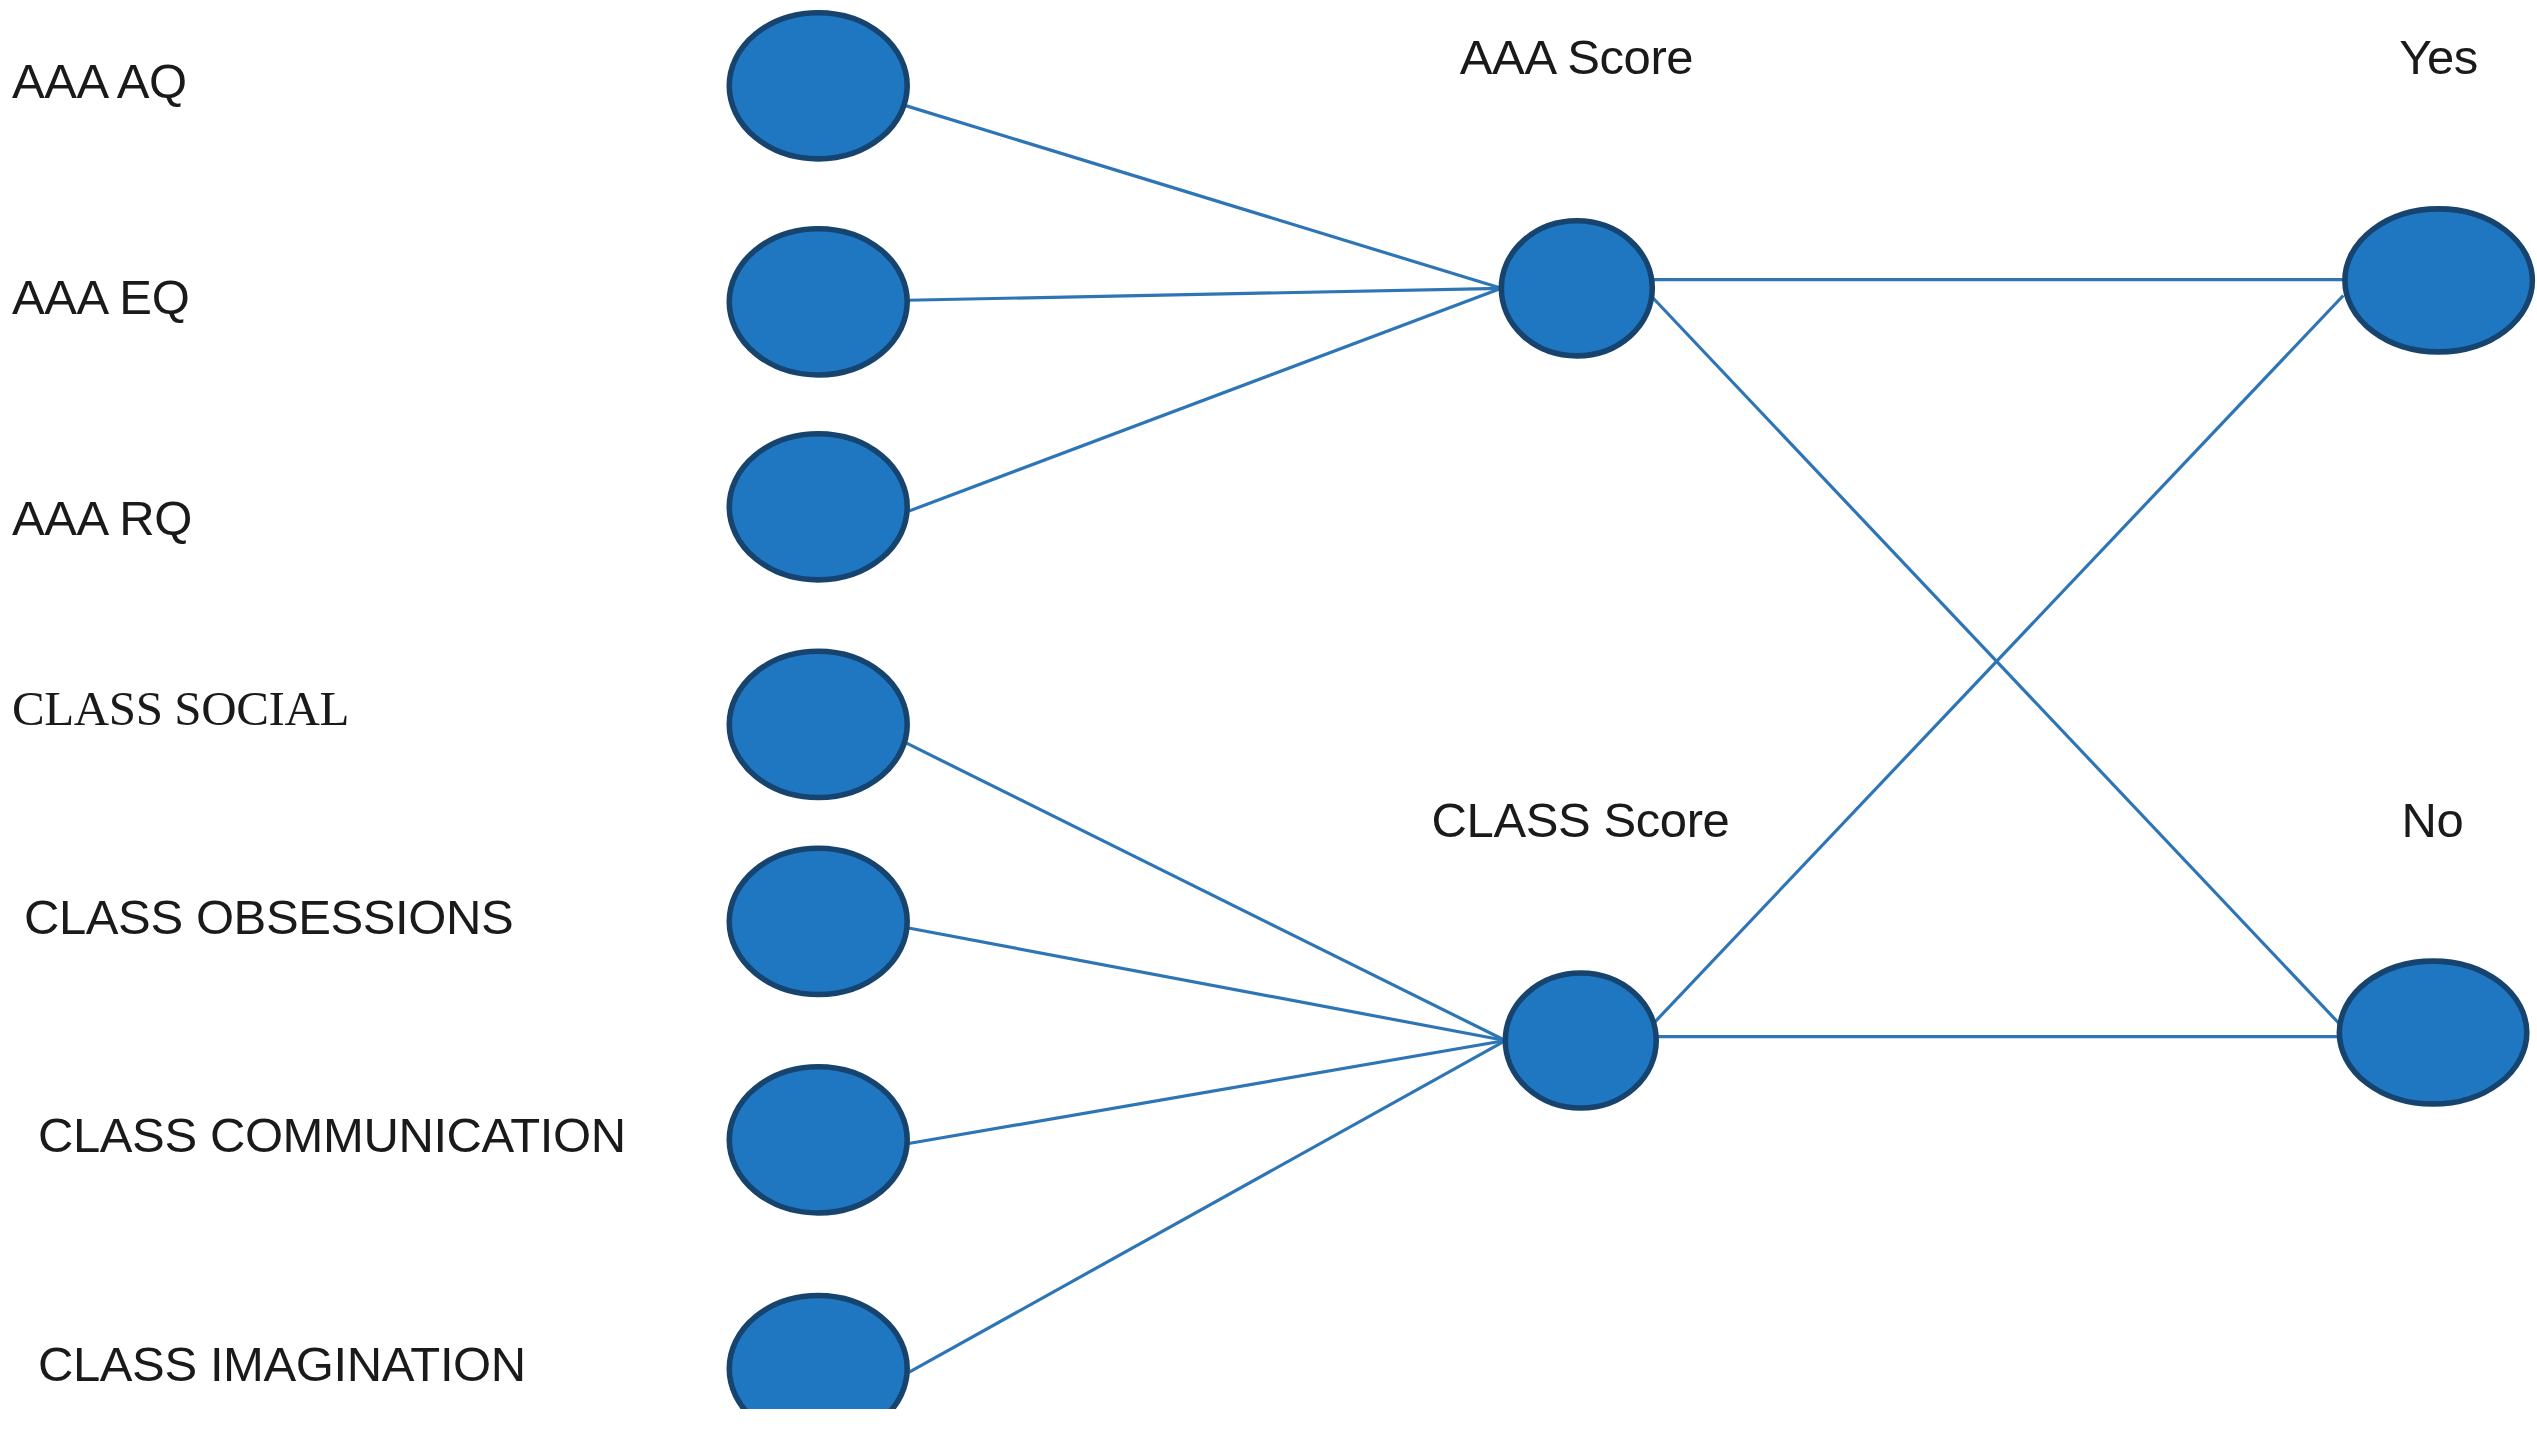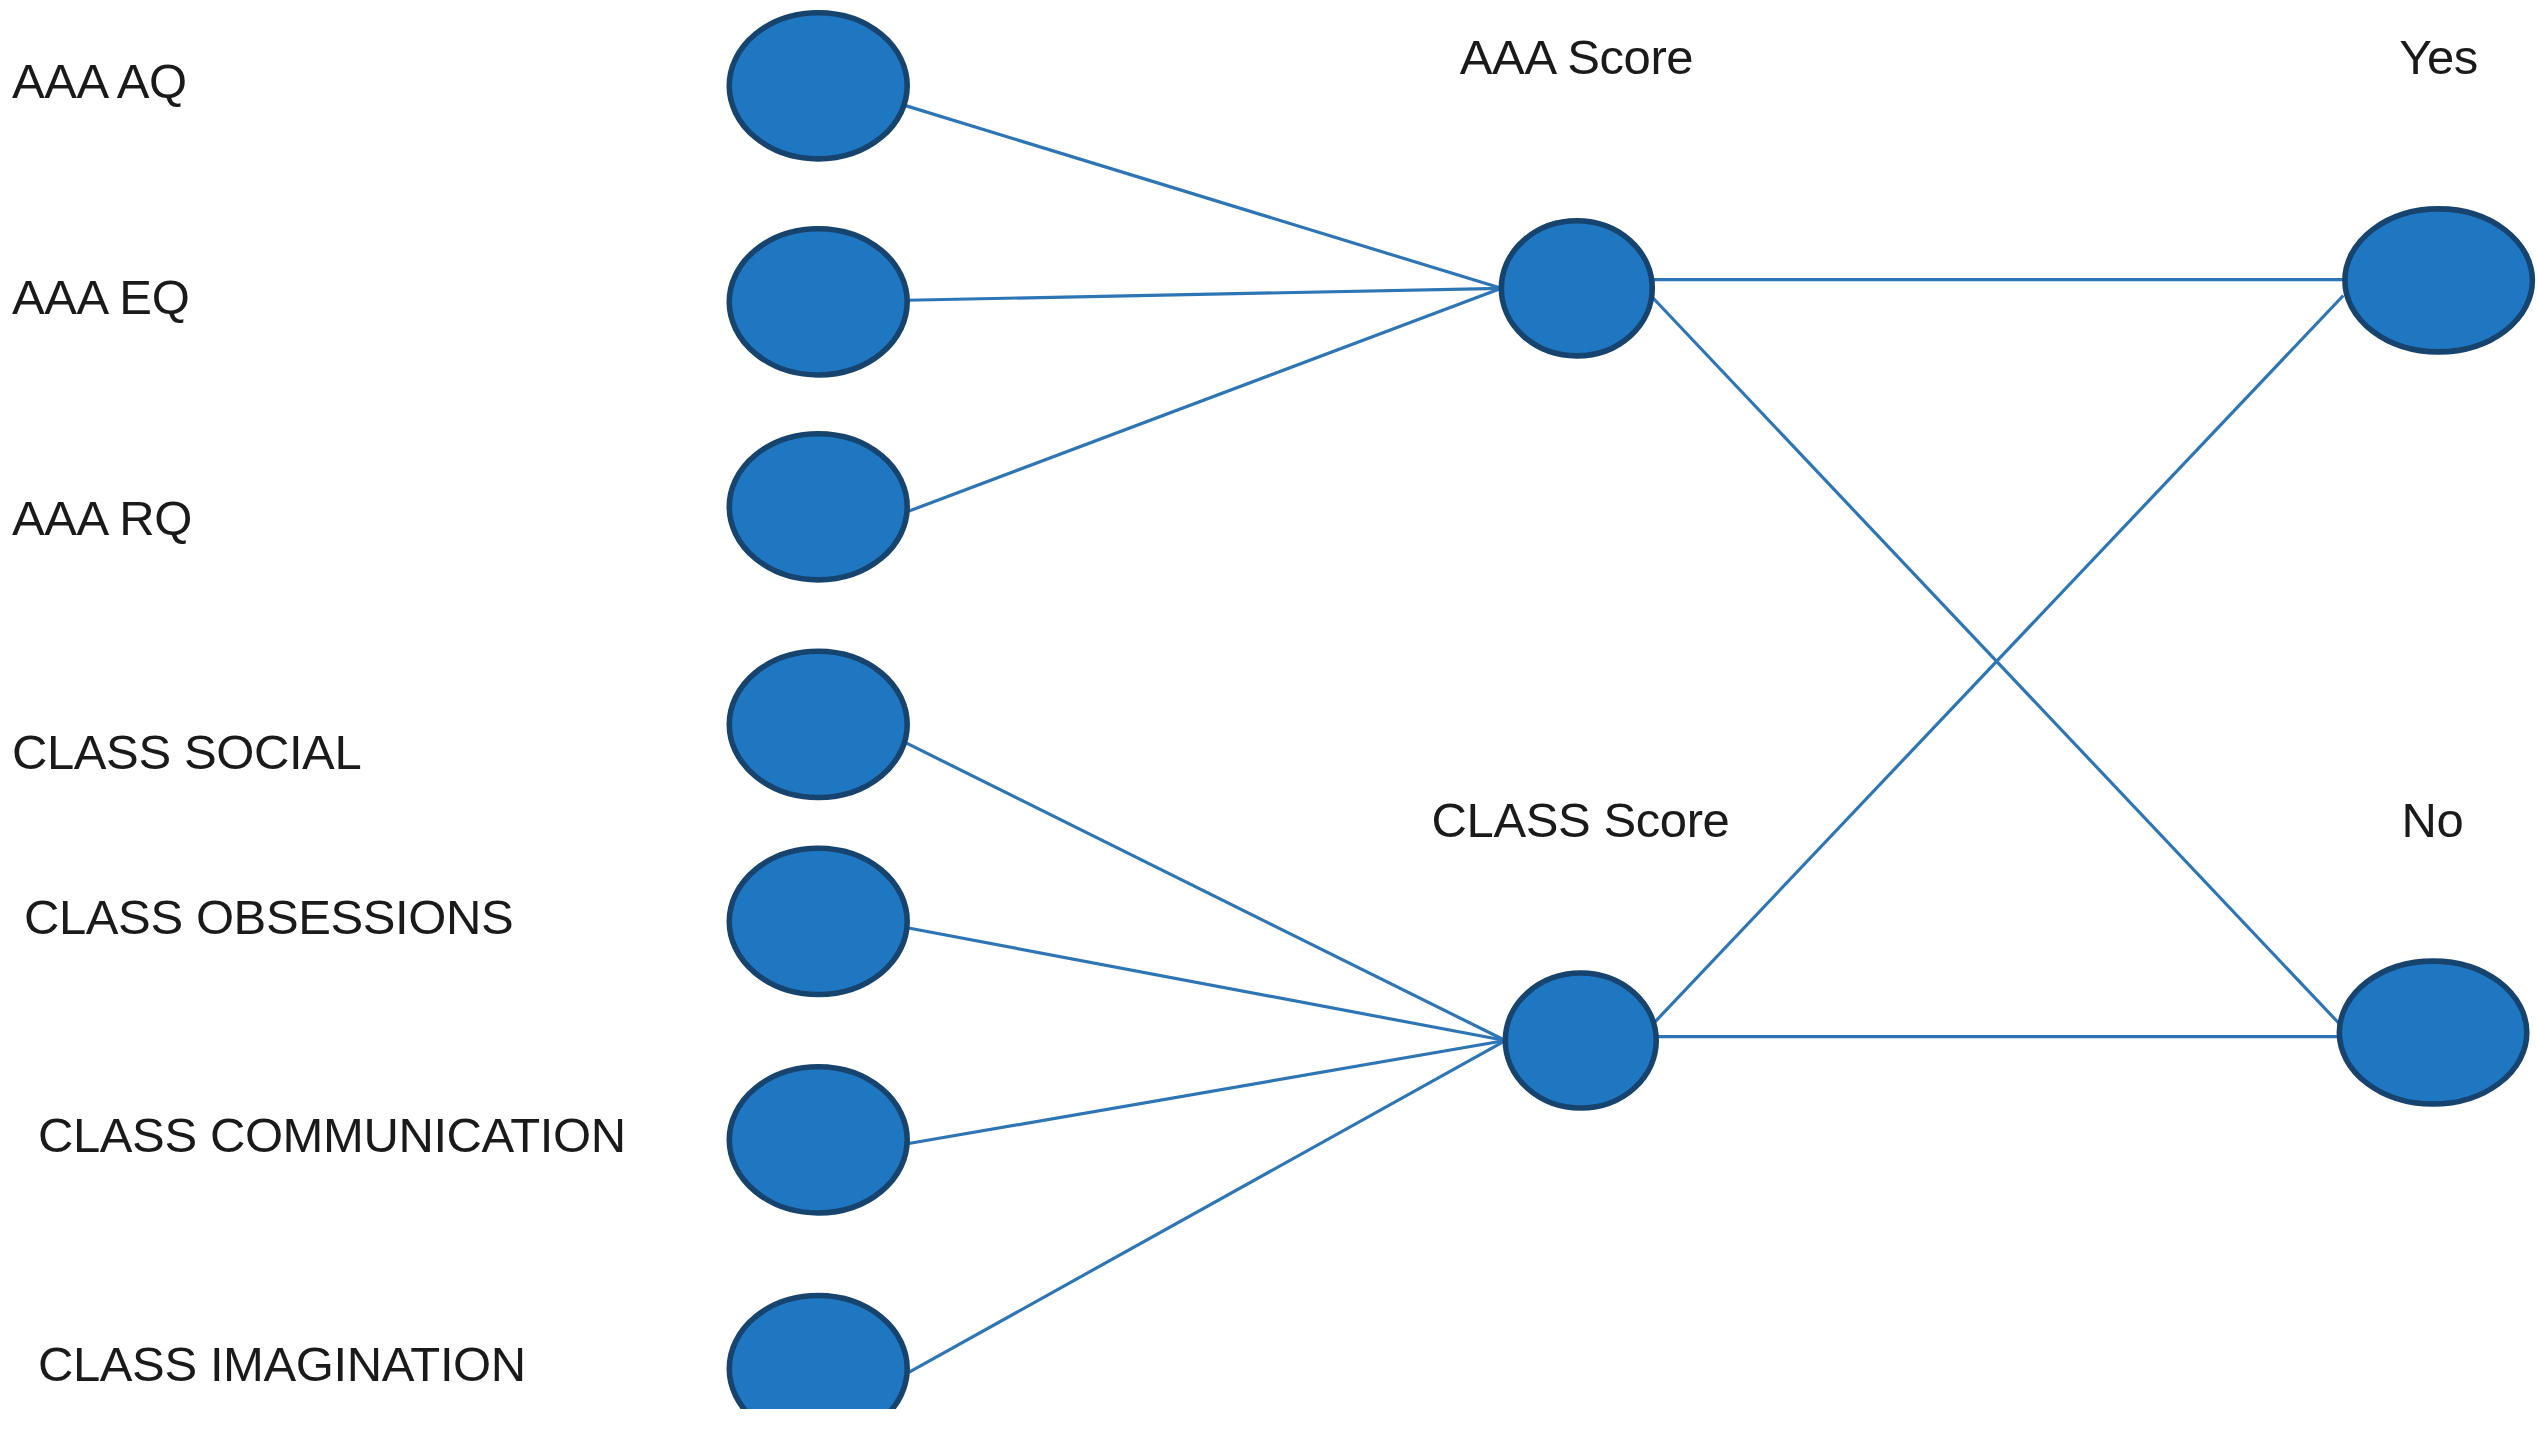--- a/index.html
+++ b/index.html
@@ -73,21 +73,21 @@
         <ellipse cx="1990" cy="1310" rx="95" ry="85" fill="#1F77C2" stroke="#17446E" stroke-width="7"></ellipse>
         <ellipse cx="3070" cy="353" rx="118" ry="90" fill="#1F77C2" stroke="#17446E" stroke-width="7"></ellipse>
         <ellipse cx="3063" cy="1300" rx="118" ry="90" fill="#1F77C2" stroke="#17446E" stroke-width="7"></ellipse>
       </g>
   </svg>
 
   <div id="labels-group">
       <div class="node-label input-label" style="left: 12px; top: 57px;">AAA AQ</div>
       <div class="node-label input-label" style="left: 12px; top: 273px;"> AAA EQ</div>
       <div class="node-label input-label" style="left: 12px; top: 478px; margin-top: 16px;">AAA RQ</div>
-      <div class="node-label input-label" style="left: 12px; top: 728px;">CLASS SOCIAL</div>
+      <div class="node-label input-label" style="left: 12px; top: 684px; font-family: Liberation Serif, serif;">CLASS SOCIAL</div>
       <div class="node-label input-label" style="left: 24px; top: 893px;">CLASS OBSESSIONS</div>
       <div class="node-label input-label" style="left: 38px; top: 1111px;">CLASS COMMUNICATION</div>
       <div class="node-label input-label" style="left: 38px; top: 1340px;">CLASS IMAGINATION</div>
       <div class="node-label layer-label" style="left: 0px; top: 33px; width: 3153px; text-align: center;">AAA Score</div>
       <div class="node-label layer-label" style="left: 0px; top: 796px; width: 3161px; text-align: center;">CLASS Score</div>
       <div class="node-label layer-label" style="left: 0px; top: 33px; width: 4877px; text-align: center;">Yes</div>
       <div class="node-label layer-label" style="left: 0px; top: 796px; width: 4865px; text-align: center;">No</div>
     </div>
 
 </div>

